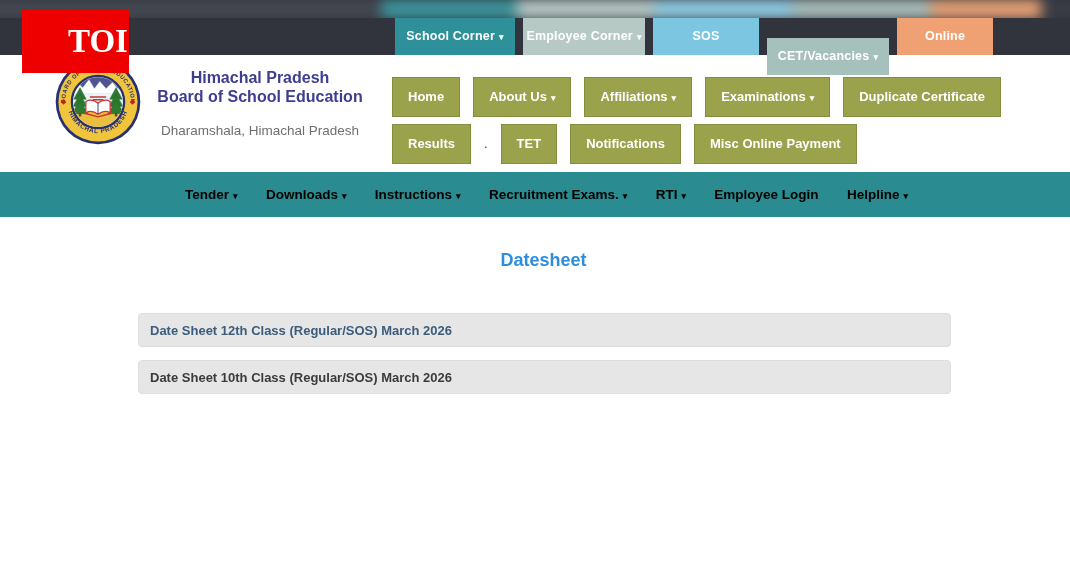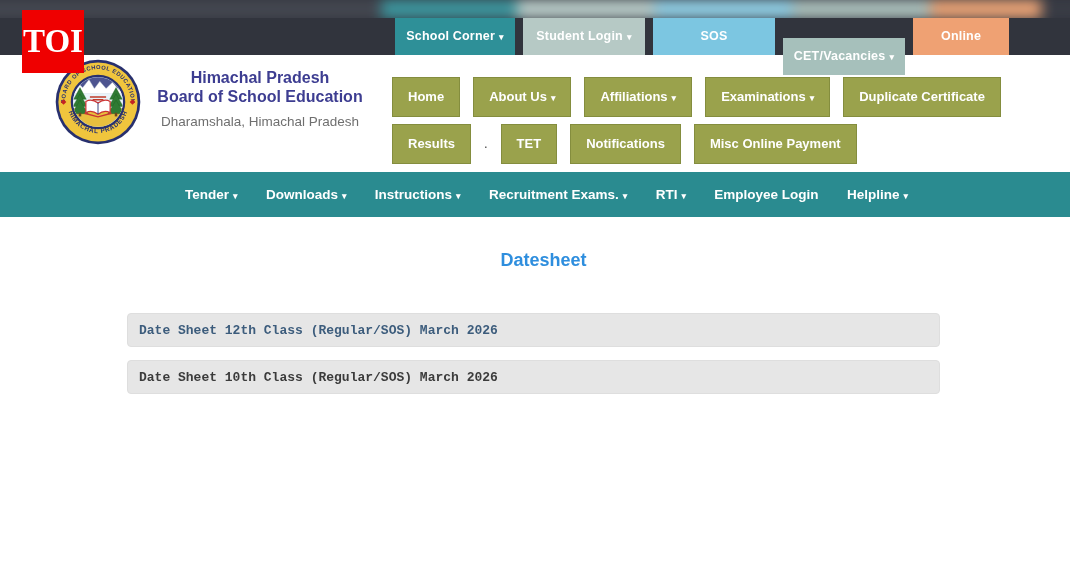--- a/index.html
+++ b/index.html
@@ -16,55 +16,55 @@
   .bs3{width:130px;background:#bccfcb;}
   .bs4{width:130px;background:#93d2e8;}
   .bs5{width:130px;background:#afc4bf;}
   .bs6{width:105px;background:#eda577;}
   .bs7{width:57px;background:#3a3d46;}
   .tabs-row{position:absolute;left:395px;top:18px;height:37px;display:flex;gap:8px;}
   .tab{height:37px;line-height:37px;text-align:center;color:#ffffff;font-weight:bold;
        font-size:12.5px;letter-spacing:.2px;cursor:pointer;}
   .tab-1{width:120px;background:#2e9098;}
   .tab-2{width:122px;background:#b6c9c5;}
-  .tab-3{width:122px;background:#7cc6e1;}
+  .tab-3{width:106px;background:#7cc6e1;}
   .tab-4{width:122px;background:#a6c0bb;margin-top:20px;}
   .tab-5{width:96px;background:#efa173;}
   .crt{font-size:9px;margin-left:4px;}
   .crt:empty{display:none;}
 
   
   .toi-box{position:absolute;left:22px;top:10px;width:62px;height:63px;background:#ef0000;
-           z-index:20;display:flex;align-items:center;justify-content:center;}
+           z-index:20;display:flex;align-items:center;justify-content:center;padding-left:45px;}
   .toi-box span{font-family:"Liberation Serif",serif;font-weight:bold;font-size:33px;
                 color:#ffffff;letter-spacing:0px;}
 
   
   .emblem{position:absolute;left:53px;top:57px;width:90px;height:90px;}
   .org-title{position:absolute;left:140px;top:68px;width:240px;text-align:center;}
   .org-line{color:#3d3d91;font-weight:bold;font-size:16px;line-height:19px;}
-  .org-loc{color:#6f6f6f;font-size:13.5px;margin-top:8px;}
+  .org-loc{color:#6f6f6f;font-size:13.5px;margin-top:17px;}
 
   .main-nav{position:absolute;left:392px;top:77px;width:660px;display:flex;flex-wrap:wrap;
             column-gap:13px;row-gap:7px;align-items:flex-start;}
   .btn{background:#9aa24c;border:1px solid #848d3e;color:#ffffff;font-weight:bold;
        font-size:13px;height:40px;line-height:38px;padding:0 15px;box-sizing:border-box;
        white-space:nowrap;cursor:pointer;}
   .trail-dot{color:#444444;font-size:13px;line-height:40px;}
 
   
   .teal-bar{position:absolute;left:0;top:172px;width:1070px;height:45px;background:#2a8b90;}
   .teal-inner{display:flex;justify-content:space-between;align-items:center;height:100%;
               padding:0 162px 0 185px;}
-  .snav{color:#ffffff;font-weight:bold;font-size:13.5px;white-space:nowrap;cursor:pointer;}
+  .snav{color:#000000;font-weight:bold;font-size:13.5px;white-space:nowrap;cursor:pointer;}
 
   
   .page-title{position:absolute;left:137px;top:250px;width:813px;text-align:center;
               color:#2e8ede;font-weight:bold;font-size:18px;}
-  .list{position:absolute;left:127px;top:313px;width:813px;font-family:Liberation Mono, monospace;}
+  .list{position:absolute;left:138px;top:313px;width:813px;}
   .list-item{height:34px;background:#e6e6e6;border:1px solid #dedede;border-radius:4px;
              box-sizing:border-box;display:flex;align-items:center;padding-left:11px;
              font-weight:bold;font-size:13px;margin-bottom:13px;cursor:pointer;}
   .li-1{color:#3c5c7c;}
   .li-2{color:#3b3b3b;}
 </style>
 </head>
 <body>
 
 <div class="page">
@@ -79,21 +79,21 @@
           <div class="bs5"></div>
           <div class="bs6"></div>
           <div class="bs7"></div>
       </div>
     </div>
     <div class="tabs-row">
       <div class="tab tab-1">
         <span>School Corner</span><span class="crt">▾</span>
       </div>
       <div class="tab tab-2">
-        <span>Student Login</span><span class="crt">▾</span>
+        <span>Employee Corner</span><span class="crt">▾</span>
       </div>
       <div class="tab tab-3">
         <span>SOS</span>
       </div>
       <div class="tab tab-4">
         <span>CET/Vacancies</span><span class="crt">▾</span>
       </div>
       <div class="tab tab-5">
         <span>Online Services</span>
       </div>

